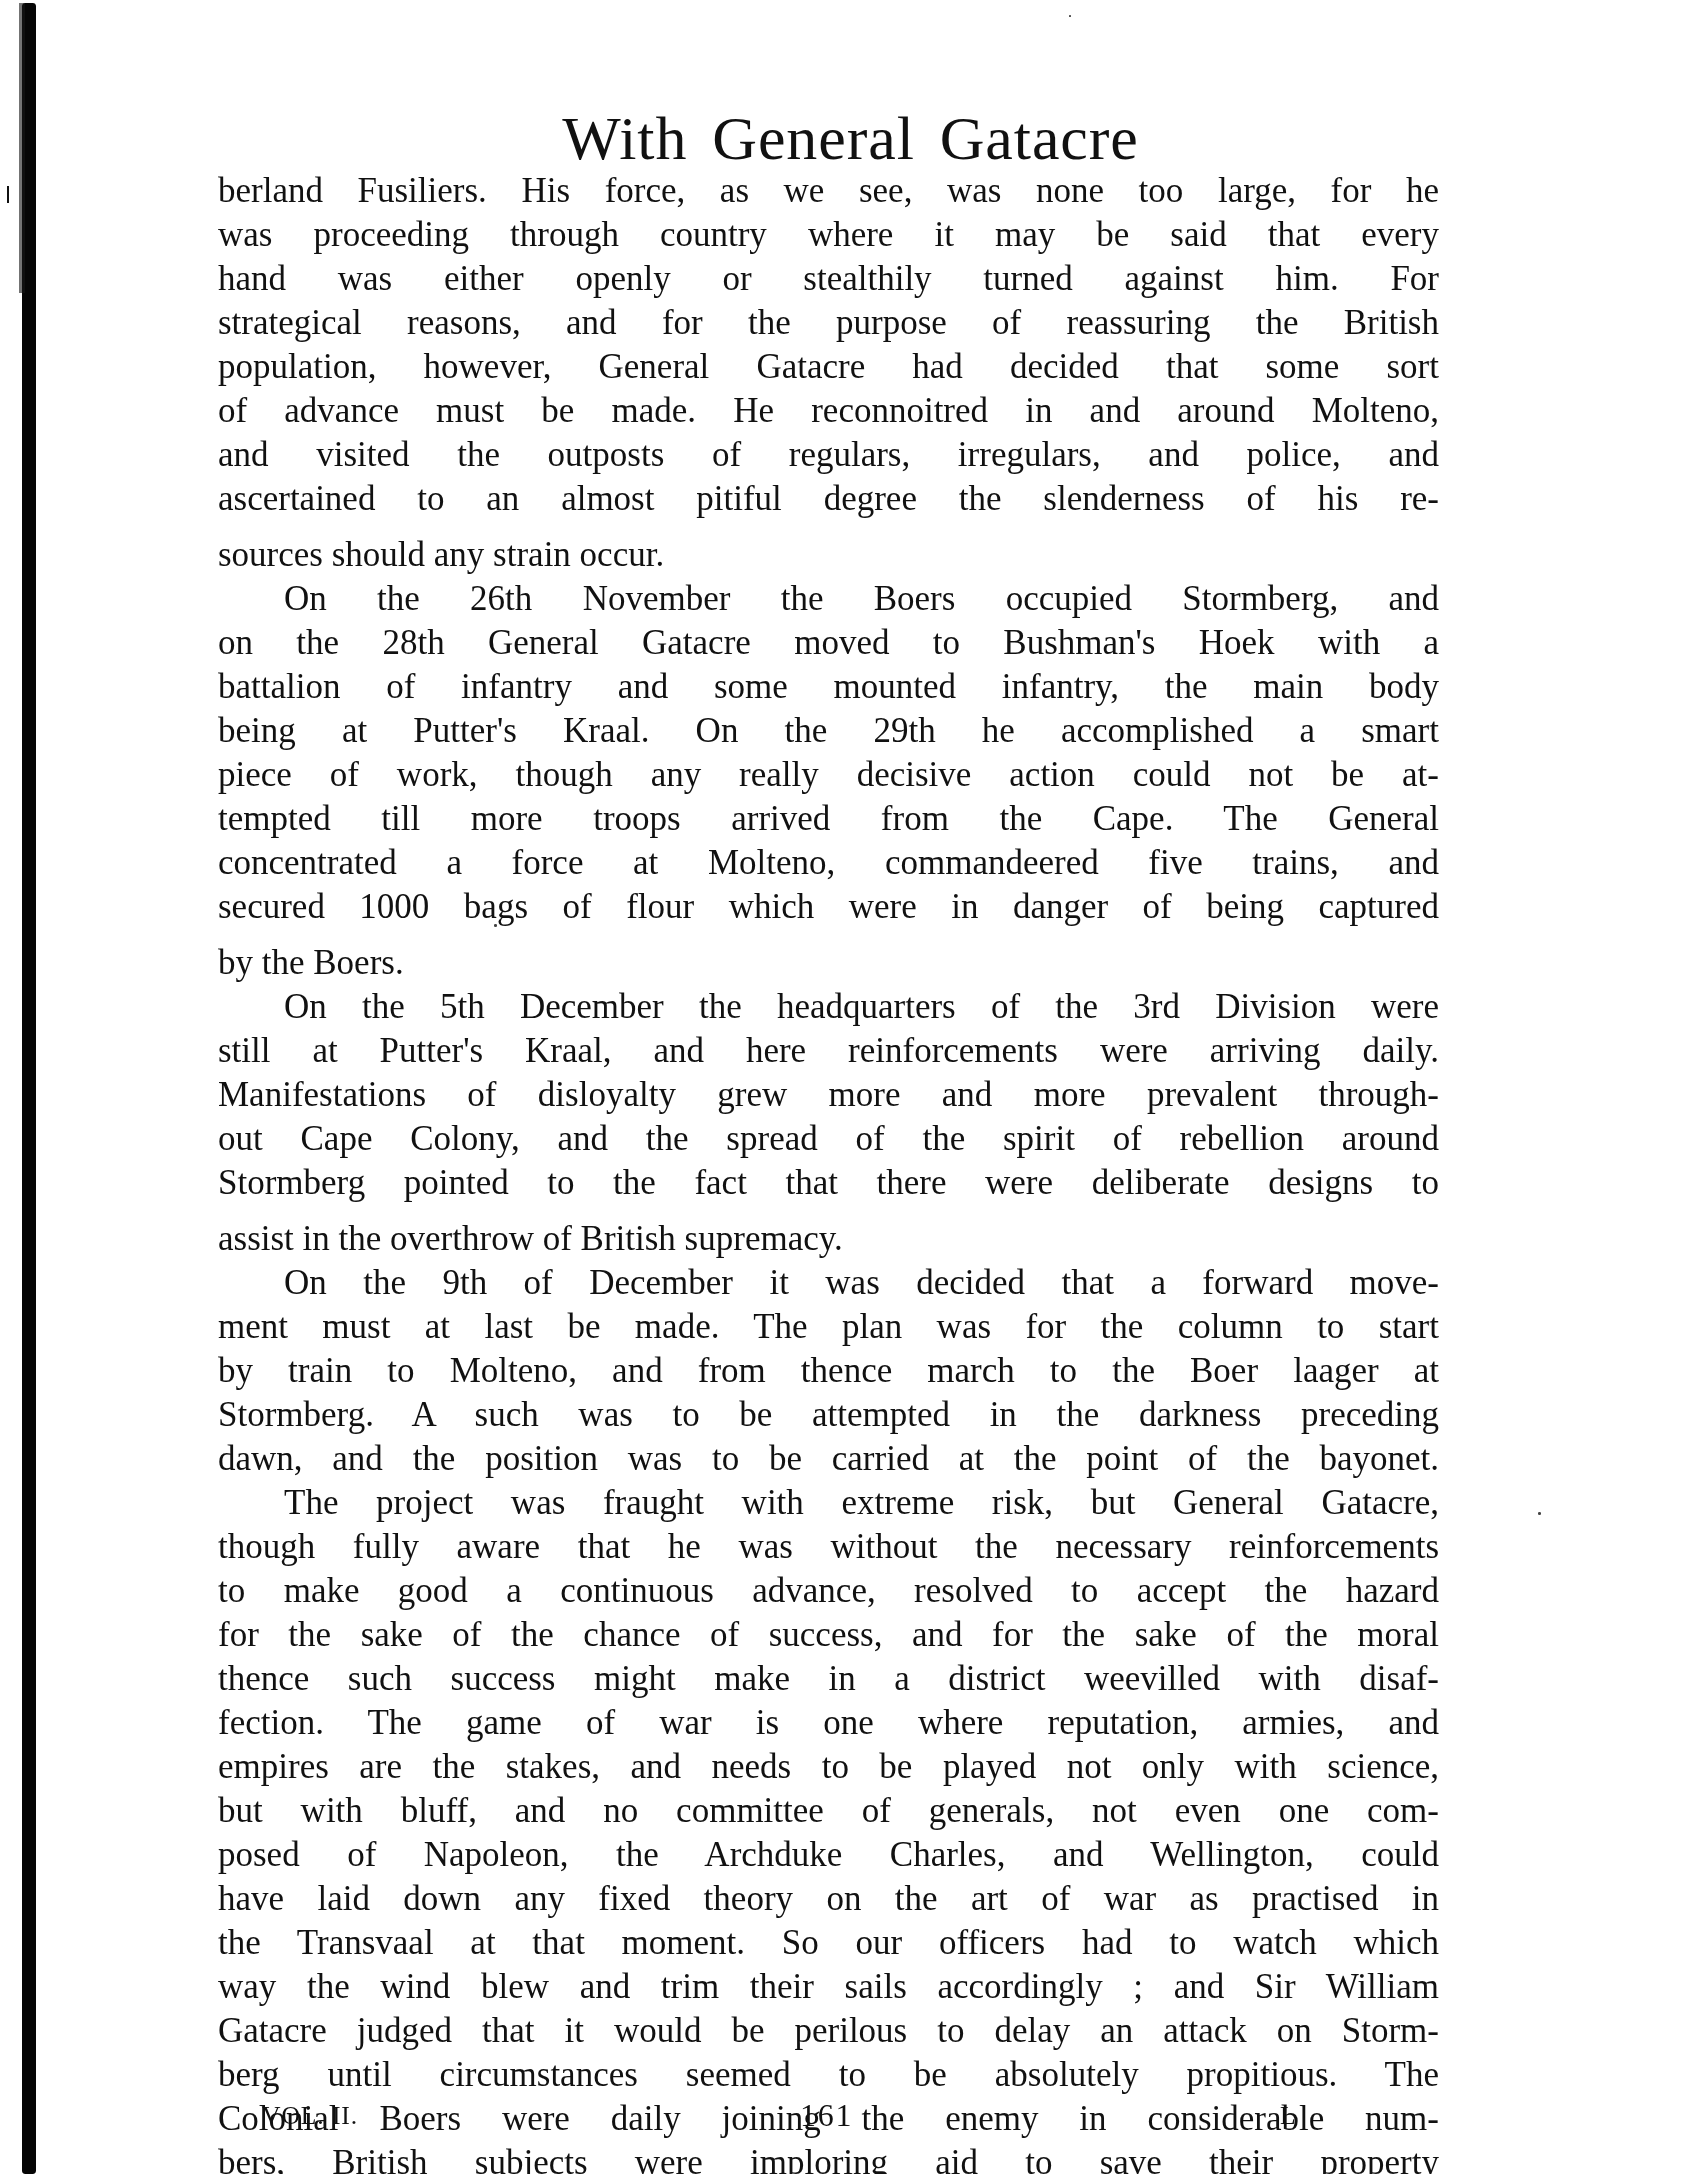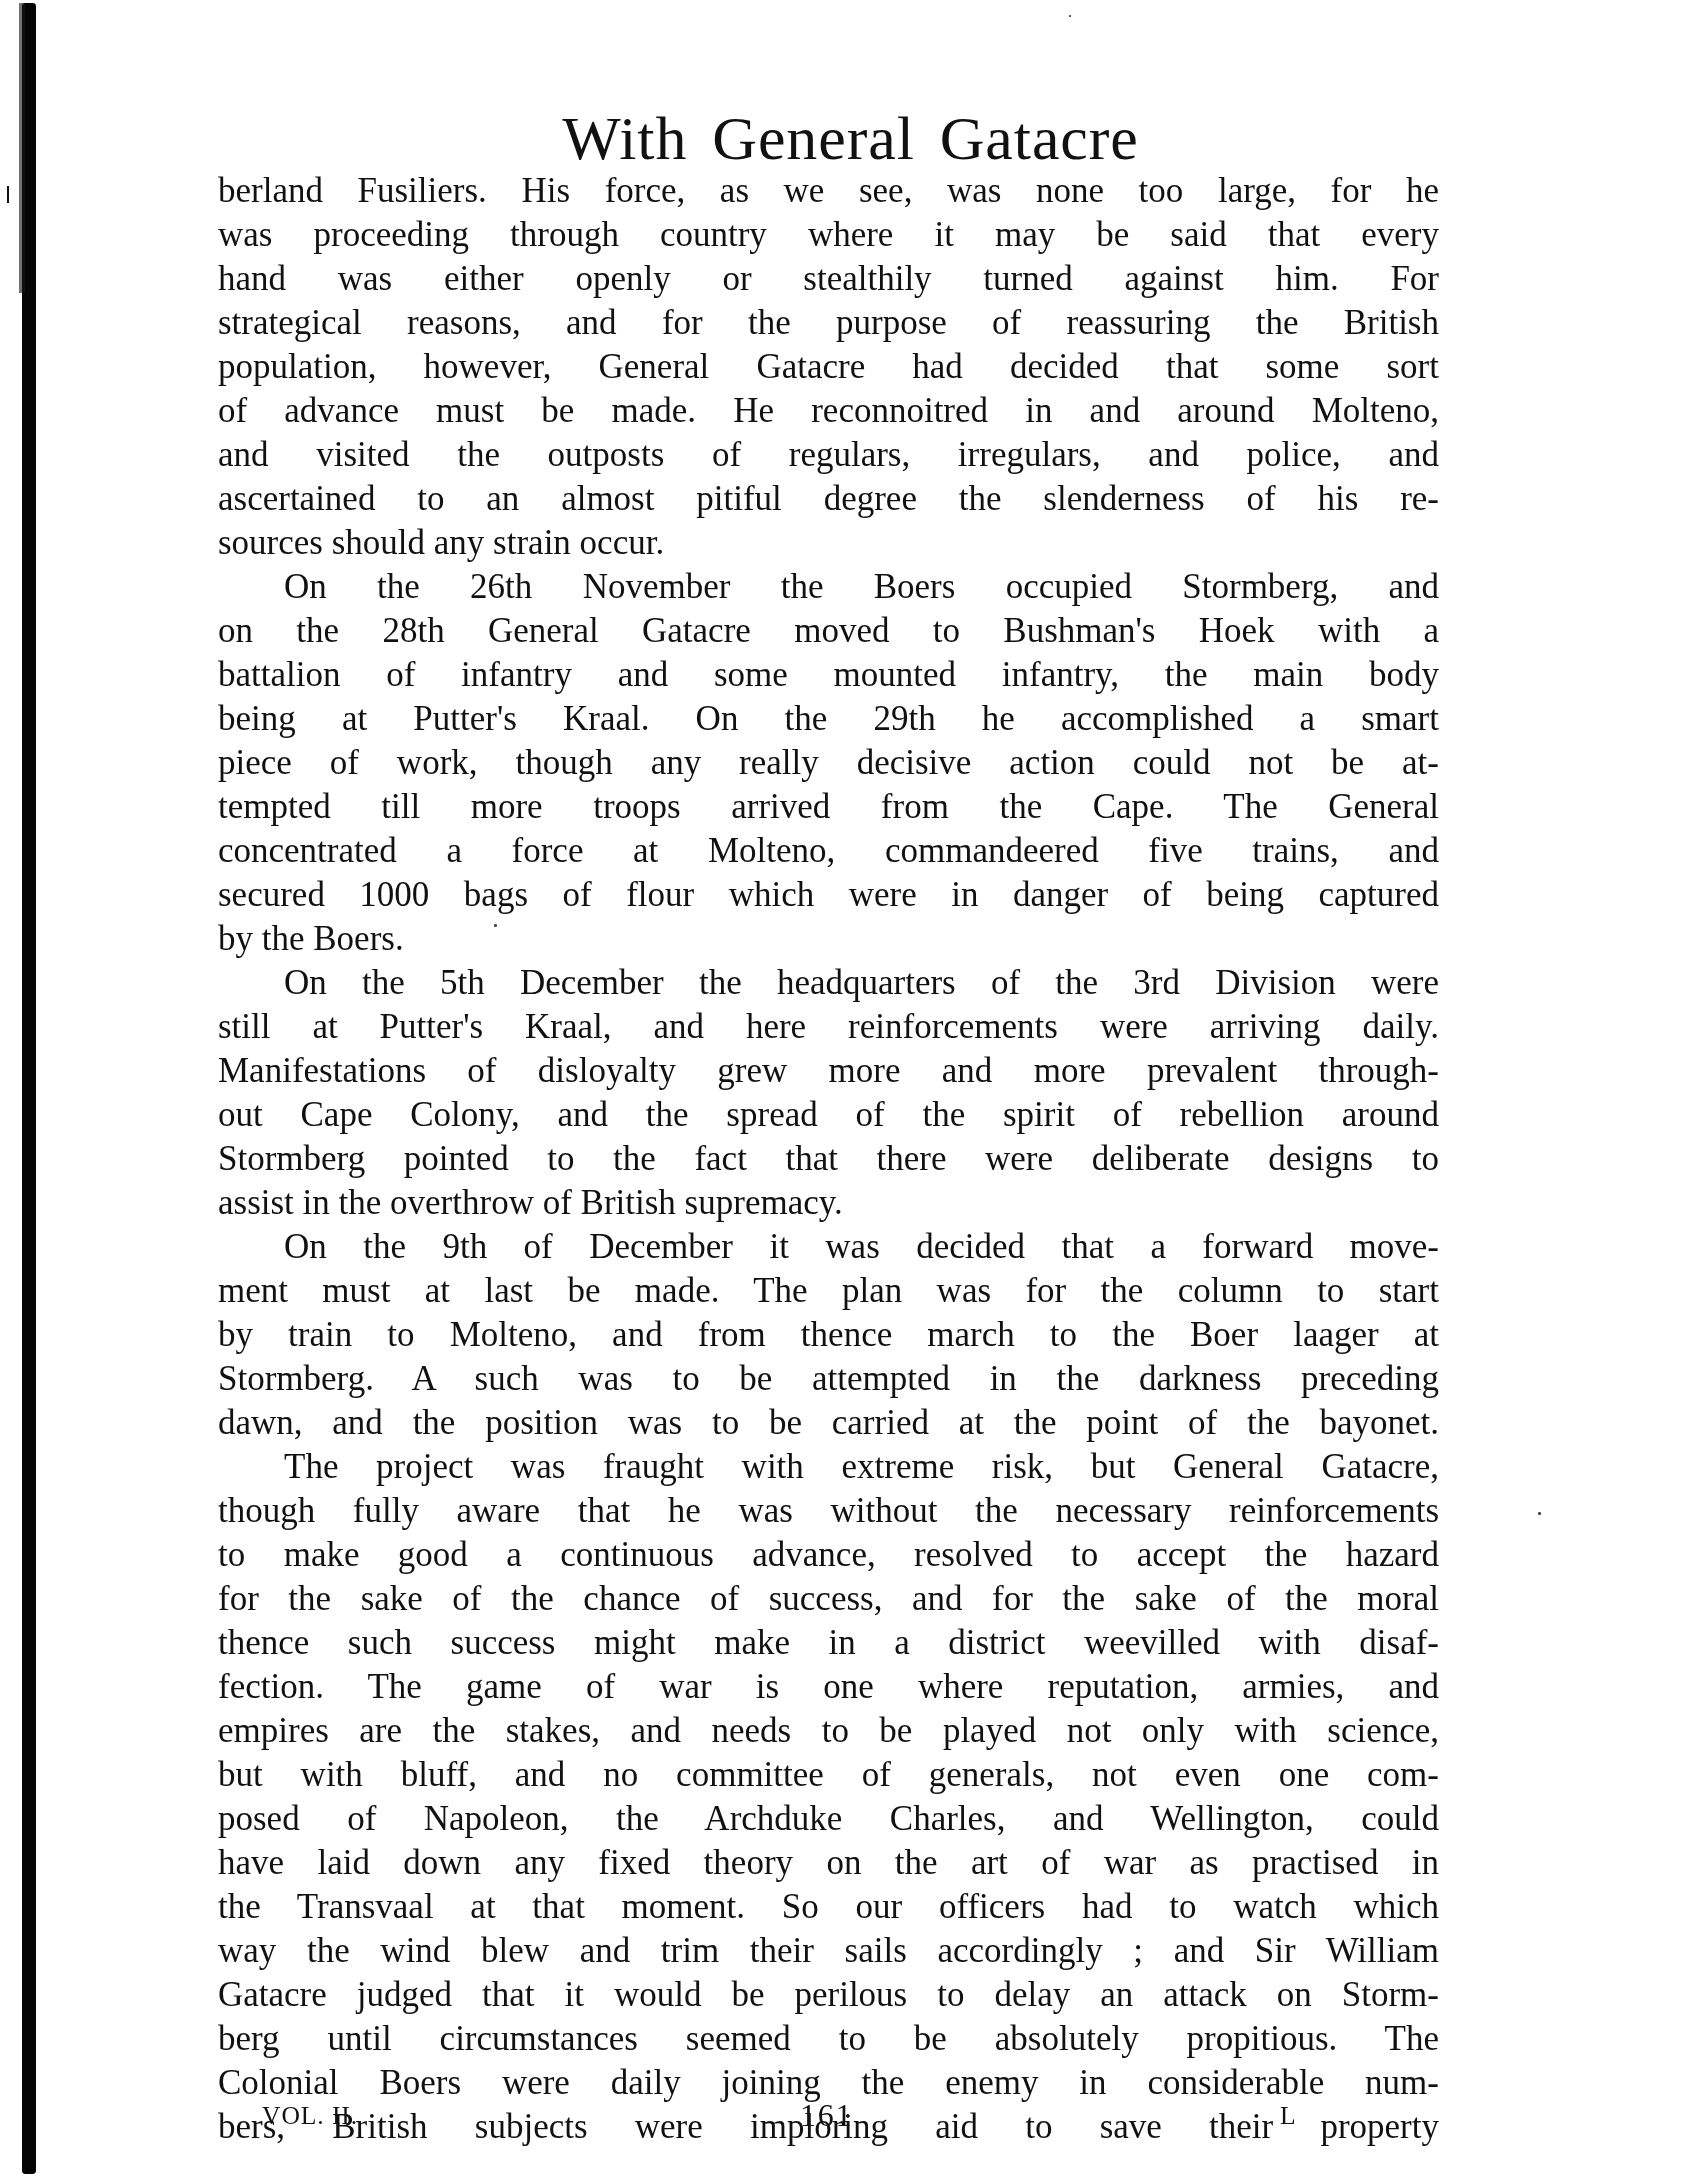--- a/index.html
+++ b/index.html
@@ -68,20 +68,21 @@
       white-space: nowrap;
       text-align: justify;
       text-align-last: justify;
       overflow: visible;
     }
     .line.indent {
       padding-left: 66px;
     }
     .line.last {
       text-align-last: left;
+      margin-top: 12px;
     }
     .footer {
       position: absolute;
       top: 2094px;
       left: 0;
       width: 1701px;
       height: 43px;
       font-size: 29px;
       line-height: 43px;
     }

